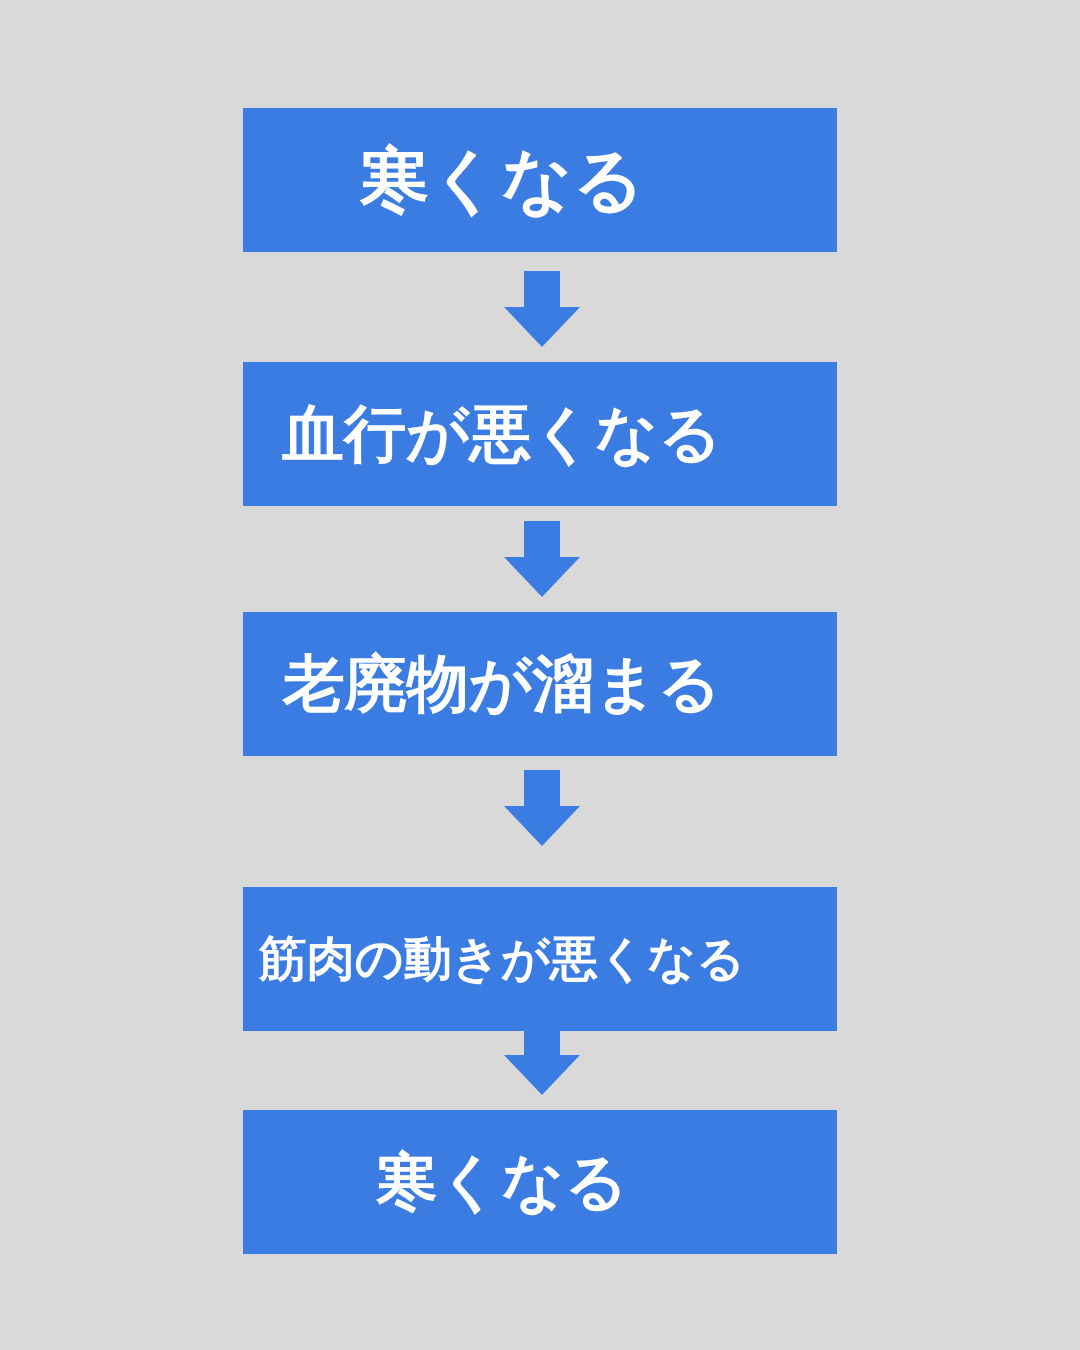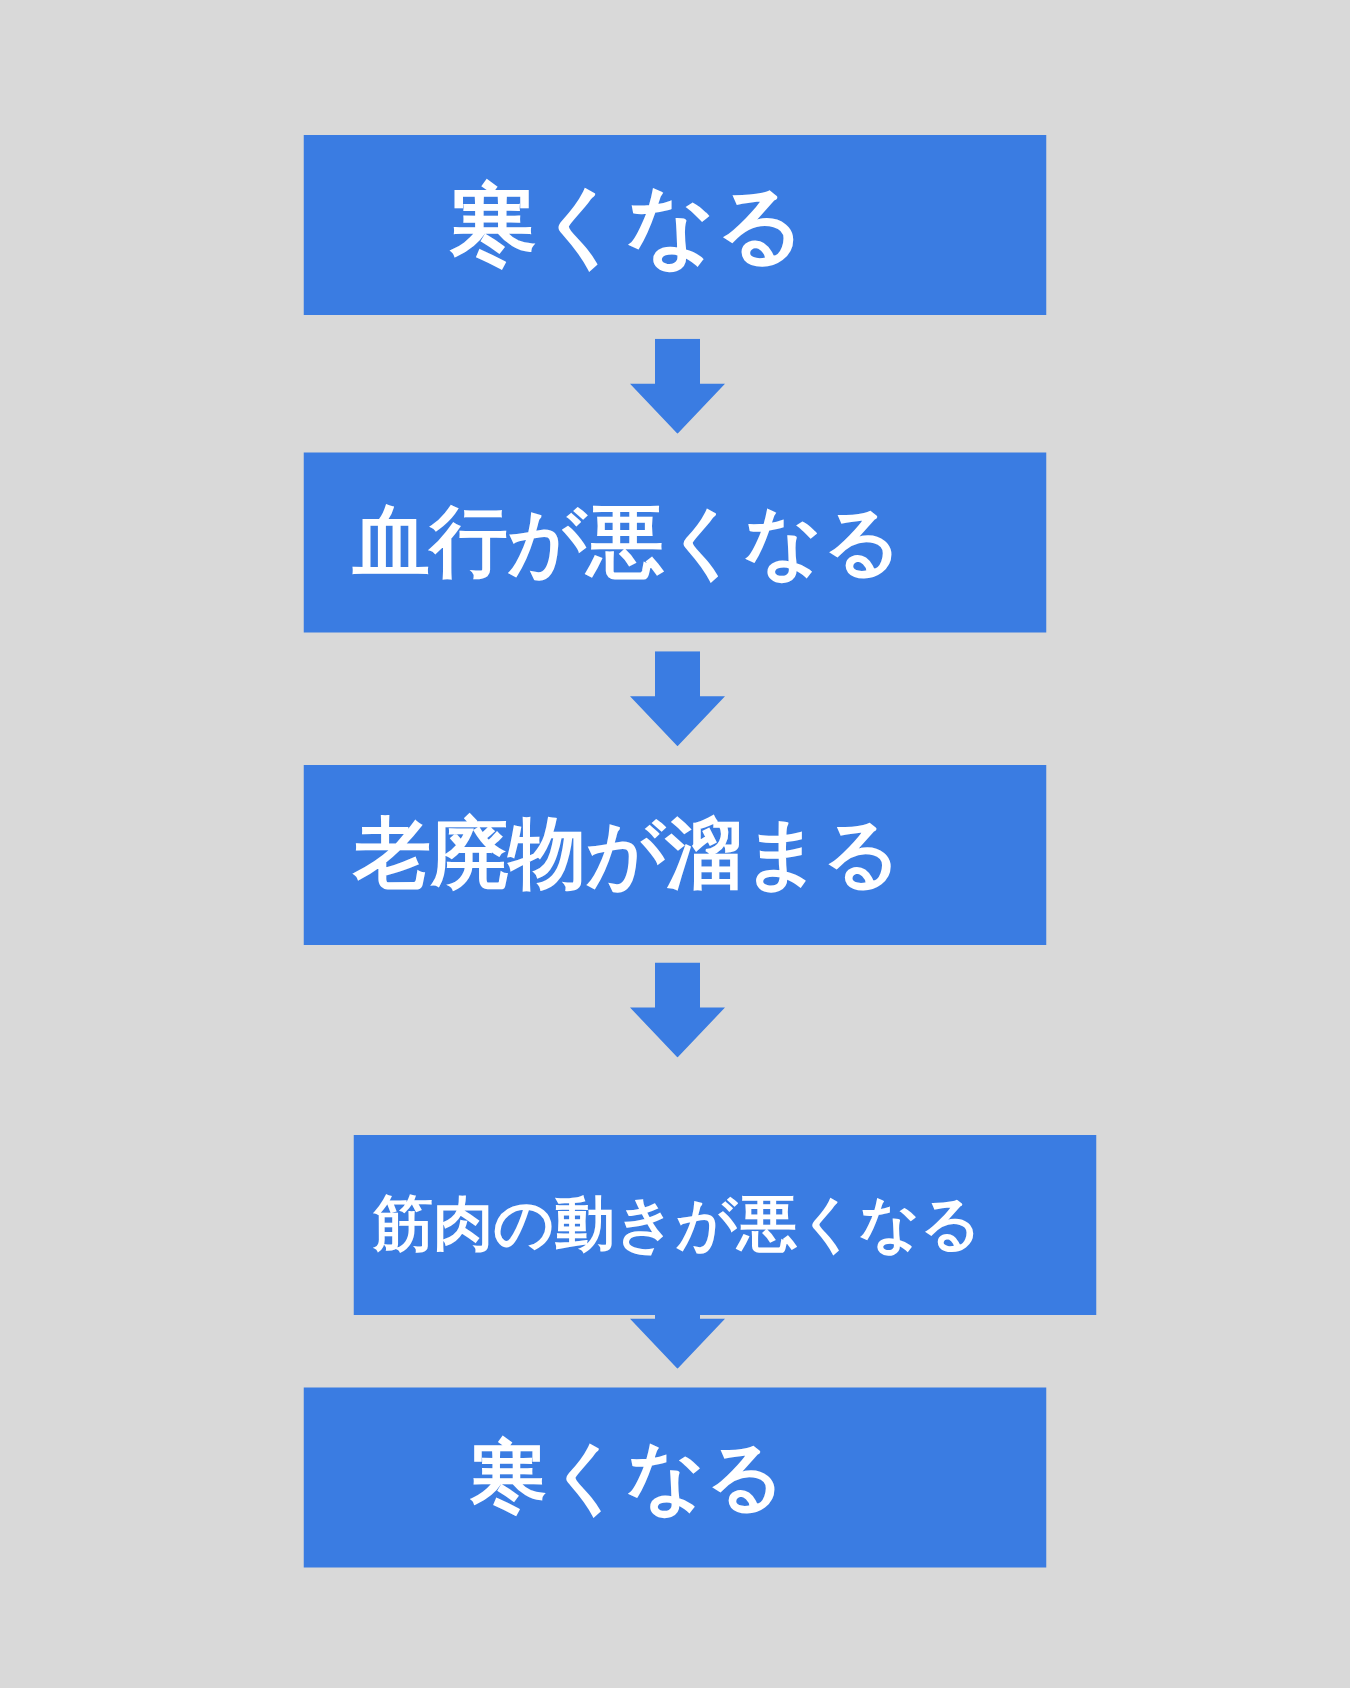--- a/index.html
+++ b/index.html
@@ -31,21 +31,21 @@
   }
   .step span {
     color: var(--text, #ffffff);
     font-weight: bold;
     white-space: nowrap;
     line-height: 1;
   }
   .step-1 { top: 108px; }
   .step-2 { top: 362px; }
   .step-3 { top: 612px; }
-  .step-4 { top: 908px; margin-left: 40px; }
+  .step-4 { top: 887px; }
   .step-5 { top: 1110px; }
   .fs-xl { font-size: 70px; }
   .fs-l  { font-size: 62px; }
   .fs-s  { font-size: 48px; }
   .arrow {
     position: absolute;
     left: 504px;
     width: 76px;
     height: 76px;
   }

